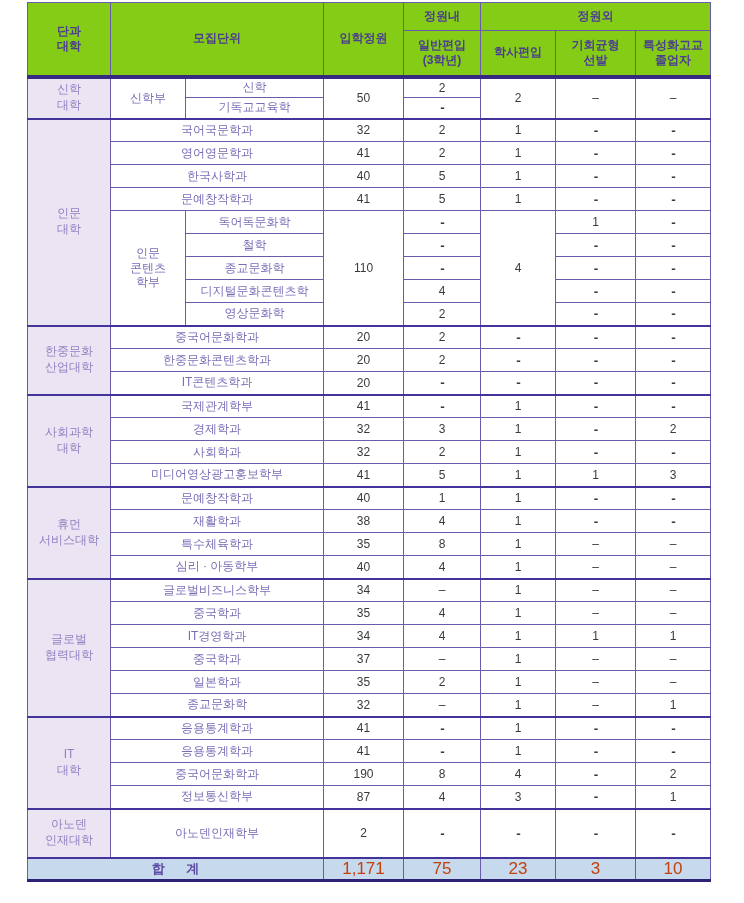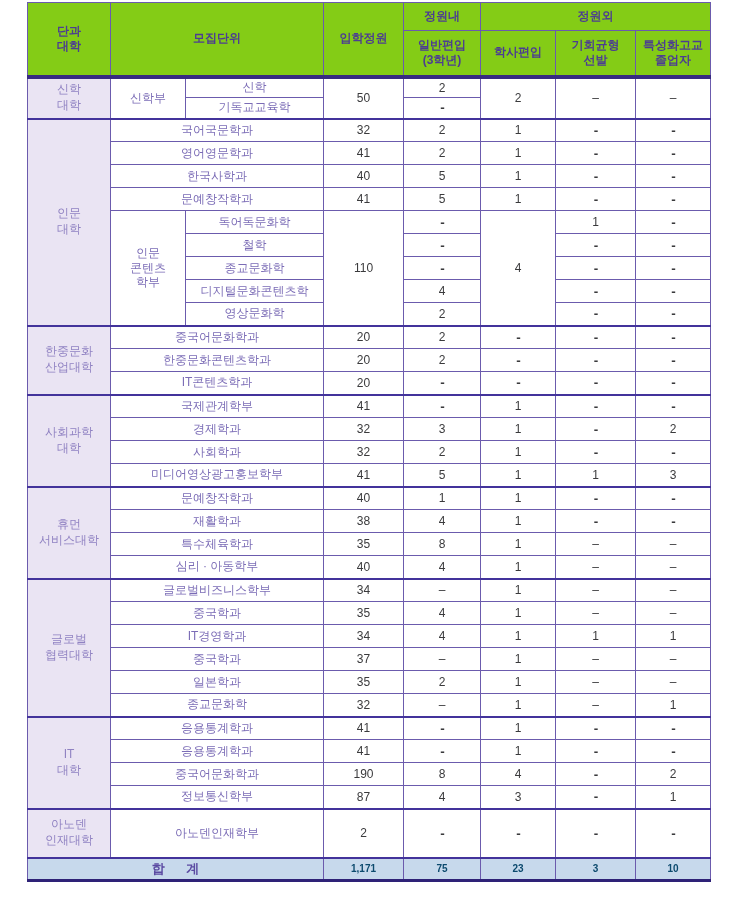--- a/index.html
+++ b/index.html
@@ -30,21 +30,21 @@
     background:#eae4f3;color:#9082c2;font-size:12px;
     white-space:pre-line;line-height:1.3;
   }
   .c-group{color:#7b6cb6;font-size:12px;white-space:pre-line;line-height:1.2;}
   .c-name{color:#7b6cb6;font-size:12px;}
   .c-num{color:#3a3a3c;font-size:12px;font-family:"Liberation Sans",sans-serif;}
   .bd{font-weight:900;font-size:13.5px;letter-spacing:-1px;}
   tfoot tr{height:23px;margin-left:36px;}
   tfoot td{background:#c7d9ec;border-top:2px solid #43339b;}
   .t-label{color:#5b4aa2;font-weight:bold;font-size:13px;word-spacing:18px;}
-  .t-num{color:#0c4a6e;font-weight:bold;font-size:10px;}
+  .t-num{color:#c2410c;font-weight:normal;font-size:17px;}
 </style>
 </head>
 <body>
 
 <div class="table-wrap">
   <table>
     <colgroup>
       <col style="width:83px">
         <col style="width:75px">
         <col style="width:138px">

